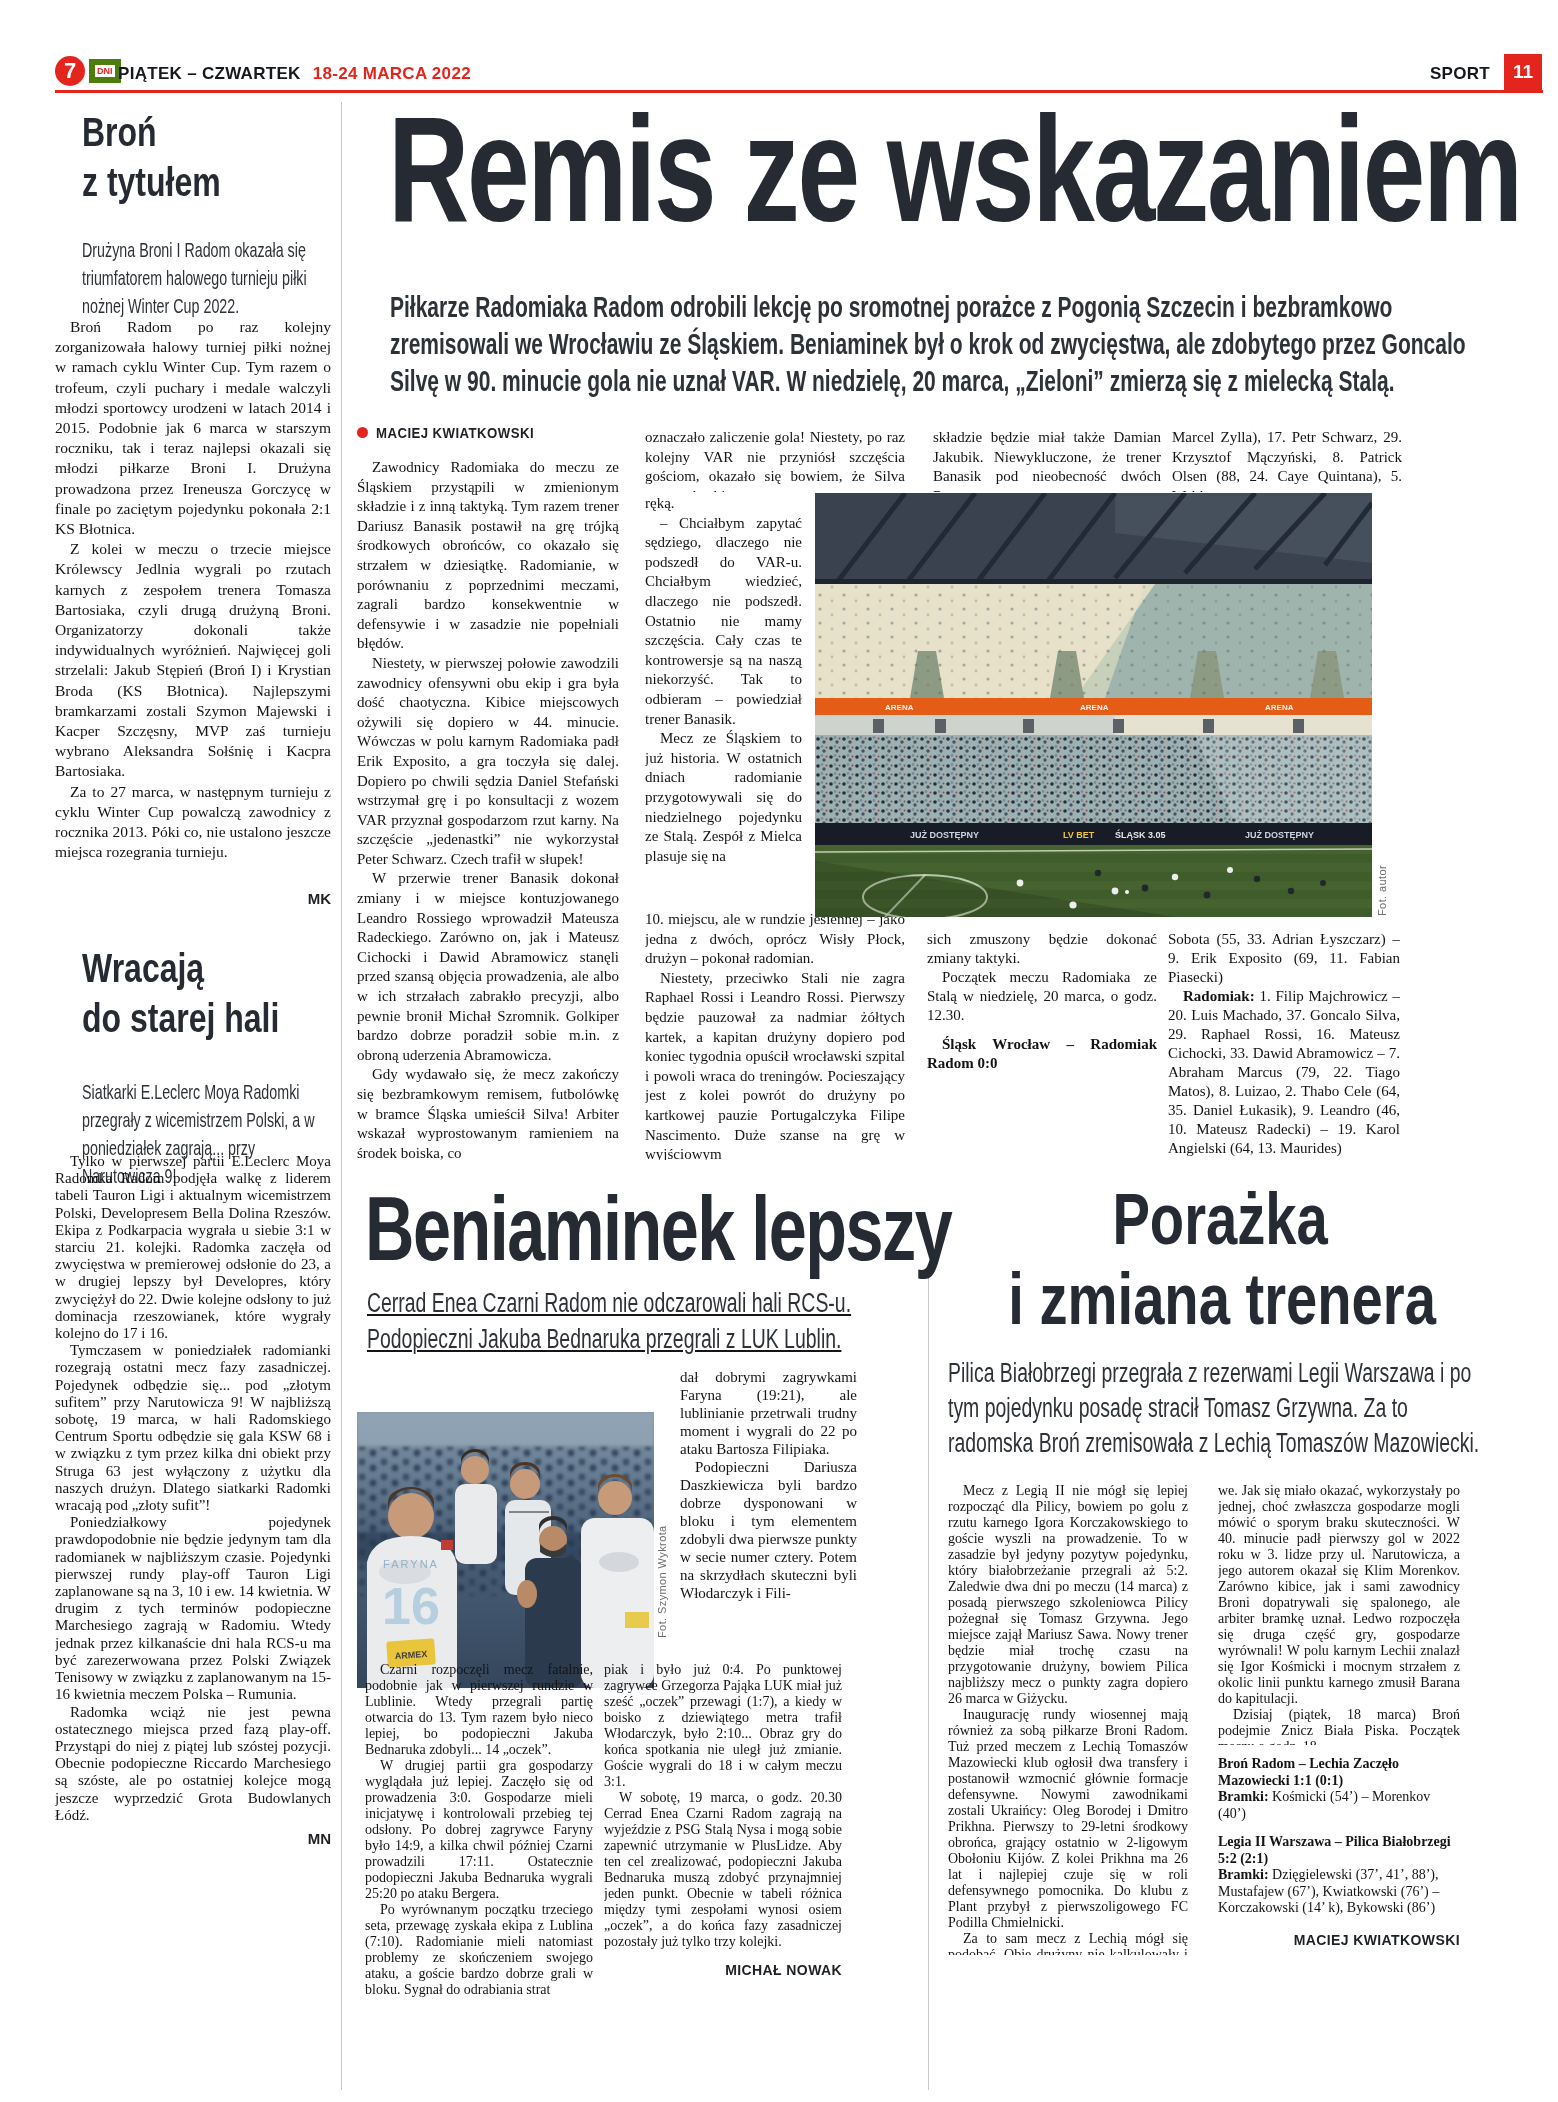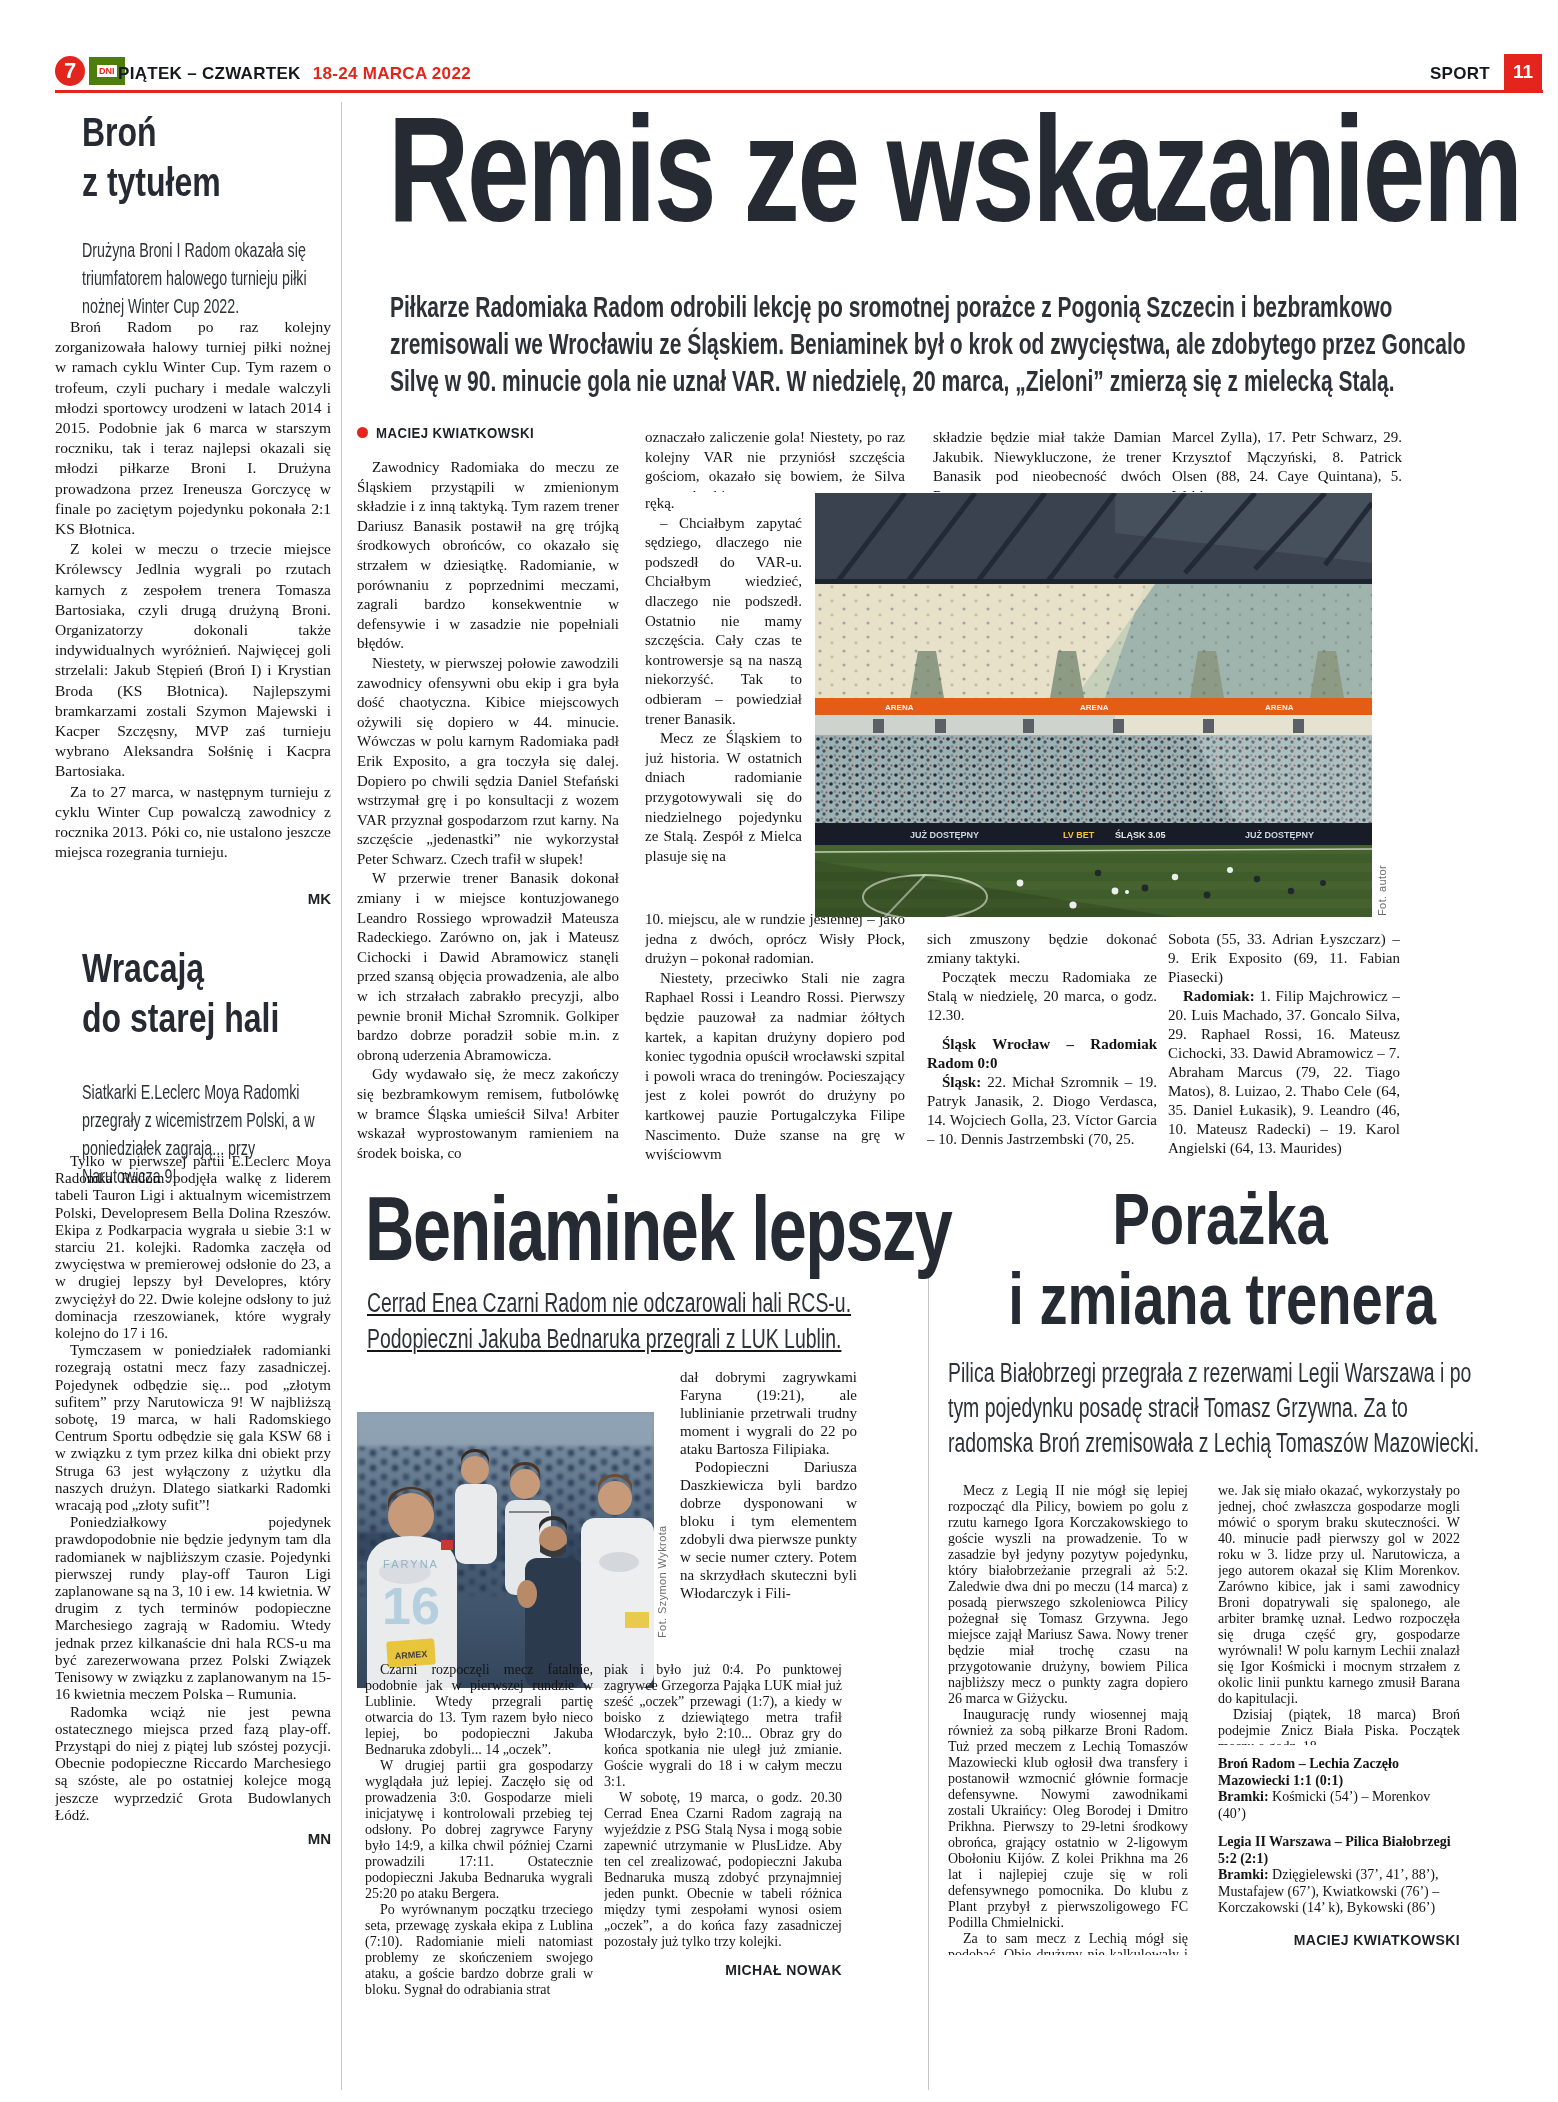--- a/index.html
+++ b/index.html
@@ -31,21 +31,21 @@
   .rule{background:#e3251d;}
   .vcap{writing-mode:vertical-rl;transform:rotate(180deg);font-family:"Liberation Sans",sans-serif;
         font-size:11px;color:#6e6e6e;letter-spacing:.4px;}
   .hdrtxt{font-family:"Liberation Sans",sans-serif;font-weight:700;font-size:17px;letter-spacing:.3px;color:#15181d;}
   .hdrred{color:#e3251d;}
   .pagebox{background:#e3251d;color:#fff;display:flex;align-items:center;justify-content:center;
            font-family:"Liberation Sans",sans-serif;font-weight:700;font-size:19px;}
   .logo7{width:30px;height:30px;border-radius:50%;background:#e3251d;color:#fff;display:flex;
          align-items:center;justify-content:center;font-family:"Liberation Sans",sans-serif;
          font-weight:700;font-size:22px;}
-  .logodni{border:8px solid #4d7c0f;color:#e3251d;font-family:"Liberation Sans",sans-serif;
+  .logodni{border:6px solid #4d7c0f;color:#e3251d;font-family:"Liberation Sans",sans-serif;
            font-weight:700;font-size:9px;padding:0 2px;line-height:12px;}
   .results p{margin:0;text-indent:0;font-size:14px;line-height:16.5px;text-align:left;}
   .results .spc{height:12px;}
 </style>
 </head>
 <body>
 
 <div class="page">
 
   <div class="abs" style="left:55px;top:56px;display:flex;align-items:center;gap:4px;">
@@ -128,21 +128,20 @@
     <p>Niestety, przeciwko Stali nie zagra Raphael Rossi i Leandro Rossi. Pierwszy będzie pauzował za nadmiar żółtych kartek, a kapitan drużyny dopiero pod koniec tygodnia opuścił wrocławski szpital i powoli wraca do treningów. Pocieszający jest z kolei powrót do drużyny po kartkowej pauzie Portugalczyka Filipe Nascimento. Duże szanse na grę w wyjściowym</p>
   </div>
 
   <div class="abs body m" style="left:933px;top:428px;width:228px;height:64px;">
     <p class="cont">składzie będzie miał także Damian Jakubik. Niewykluczone, że trener Banasik pod nieobecność dwóch Ros-</p>
   </div>
   <div class="abs body ml" style="left:927px;top:930px;width:230px;height:237px;">
     <p class="cont">sich zmuszony będzie dokonać zmiany taktyki.</p>
     <p>Początek meczu Radomiaka ze Stalą w niedzielę, 20 marca, o godz. 12.30.</p>
     <p class="b gap">Śląsk Wrocław – Radomiak Radom 0:0</p>
-    <p><span class="b">Śląsk:</span><span> 22. Michał Szromnik – 19. Patryk Janasik, 2. Diogo Verdasca, 14. Wojciech Golla, 23. Víctor Garcia – 10. Dennis Jastrzembski (70, 25.</span></p>
   </div>
 
   <div class="abs body m" style="left:1172px;top:428px;width:230px;height:64px;">
     <p class="cont">Marcel Zylla), 17. Petr Schwarz, 29. Krzysztof Mączyński, 8. Patrick Olsen (88, 24. Caye Quintana), 5. Waldemar</p>
   </div>
   <div class="abs body ml" style="left:1168px;top:930px;width:232px;height:237px;">
     <p class="cont">Sobota (55, 33. Adrian Łyszczarz) – 9. Erik Exposito (69, 11. Fabian Piasecki)</p>
     <p><span class="b">Radomiak:</span><span> 1. Filip Majchrowicz – 20. Luis Machado, 37. Goncalo Silva, 29. Raphael Rossi, 16. Mateusz Cichocki, 33. Dawid Abramowicz – 7. Abraham Marcus (79, 22. Tiago Matos), 8. Luizao, 2. Thabo Cele (64, 35. Daniel Łukasik), 9. Leandro (46, 10. Mateusz Radecki) – 19. Karol Angielski (64, 13. Maurides)</span></p>
   </div>
 

